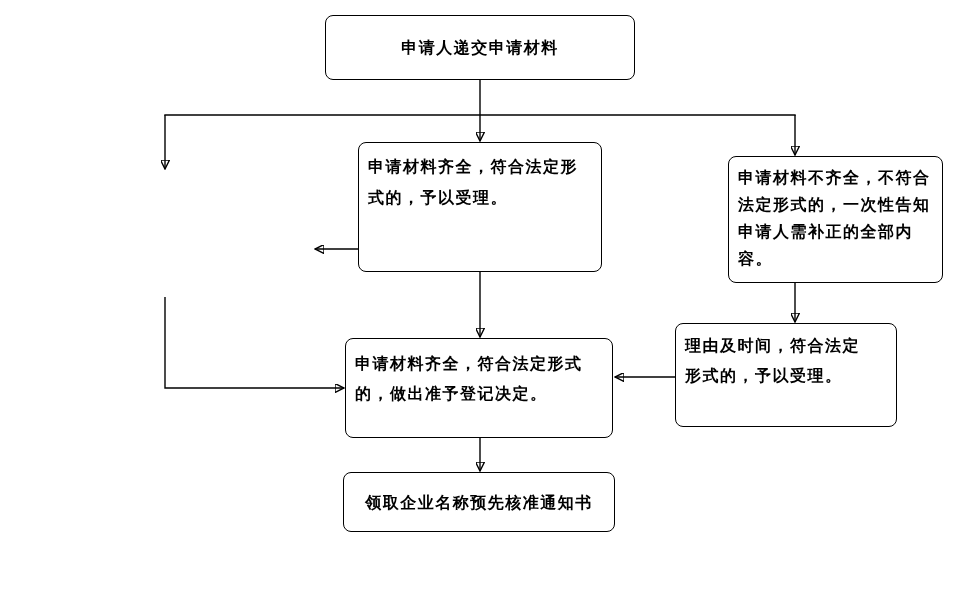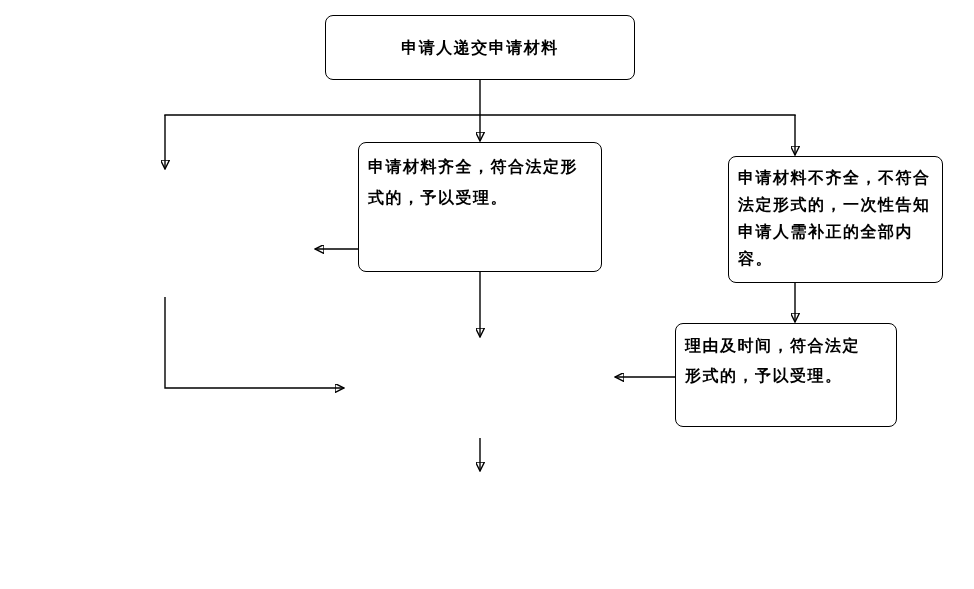--- a/index.html
+++ b/index.html
@@ -88,15 +88,18 @@
 式的，予以受理。</div>
 
   <div class="node" id="n-incomplete">申请材料不齐全，不符合
 法定形式的，一次性告知
 申请人需补正的全部内
 容。</div>
 
   <div class="node" id="n-accept-right">理由及时间，符合法定
 形式的，予以受理。</div>
 
+  <div class="node" id="n-decision">申请材料齐全，符合法定形式
+的，做出准予登记决定。</div>
 
+  <div class="node centered" id="n-notice">领取企业名称预先核准通知书</div>
 
 </div>
 
 </body></html>

